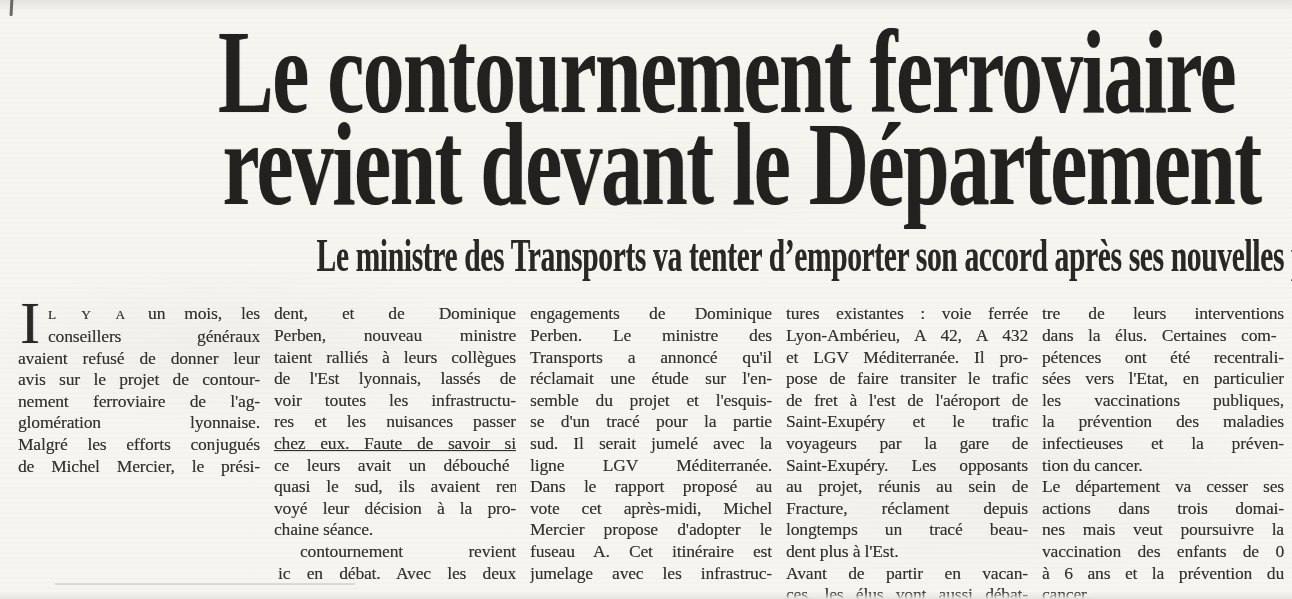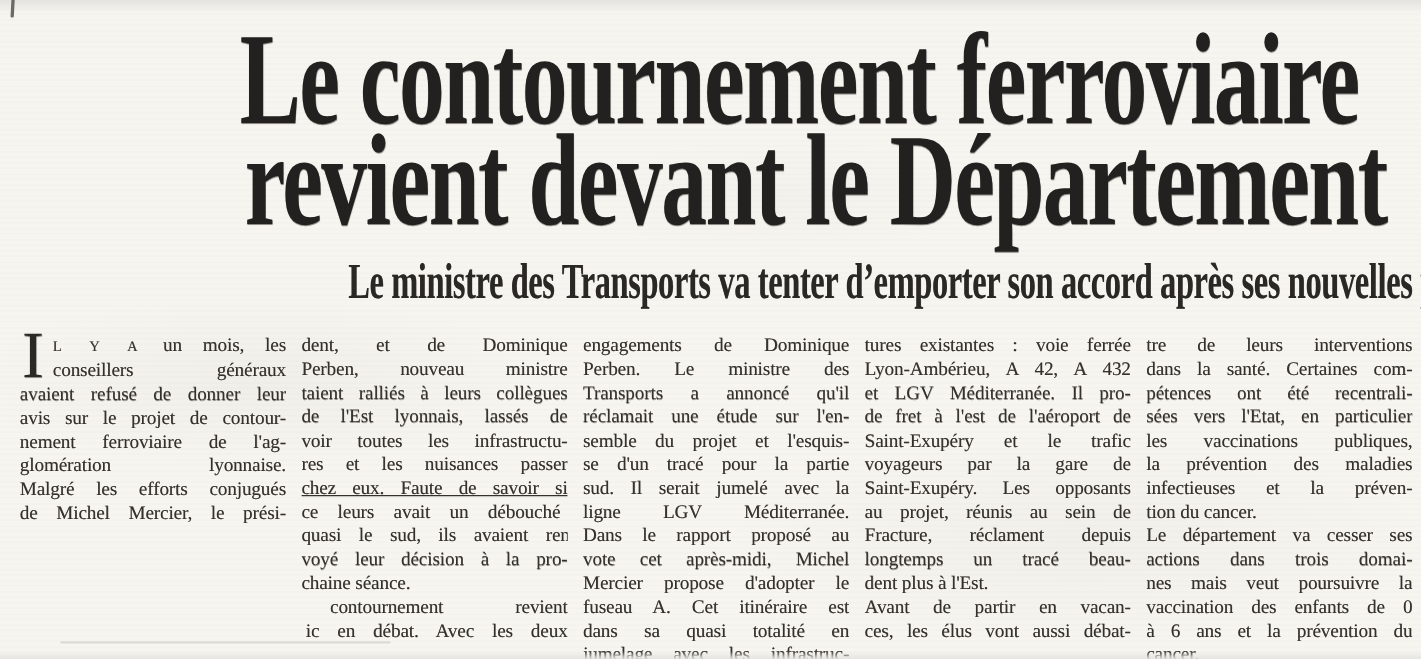--- a/index.html
+++ b/index.html
@@ -105,41 +105,41 @@
         <div class="line" style="word-spacing: 20.6458px;"><span>Transports a annoncé qu'il</span></div>
         <div class="line" style="word-spacing: 12.1562px;"><span>réclamait une étude sur l'en-</span></div>
         <div class="line" style="word-spacing: 12.625px;"><span>semble du projet et l'esquis-</span></div>
         <div class="line" style="word-spacing: 12.3094px;"><span>se d'un tracé pour la partie</span></div>
         <div class="line" style="word-spacing: 10.9281px;"><span>sud. Il serait jumelé avec la</span></div>
         <div class="line" style="word-spacing: 34.1797px;"><span>ligne LGV Méditerranée.</span></div>
         <div class="line" style="word-spacing: 14.3047px;"><span>Dans le rapport proposé au</span></div>
         <div class="line" style="word-spacing: 17.8229px;"><span>vote cet après-midi, Michel</span></div>
         <div class="line" style="word-spacing: 15.0417px;"><span>Mercier propose d'adopter le</span></div>
         <div class="line" style="word-spacing: 14.9609px;"><span>fuseau A. Cet itinéraire est</span></div>
-        <div class="line" style="word-spacing: 19.832px;"><span>dans sa quasi totalité en</span></div>
         <div class="line" style="word-spacing: 14.8385px;"><span>jumelage avec les infrastruc-</span></div>
       </div>
     <div class="col">
         <div class="line" style="word-spacing: 12.4805px;"><span>tures existantes : voie ferrée</span></div>
         <div class="line" style="word-spacing: 10.668px;"><span>Lyon-Ambérieu, A 42, A 432</span></div>
         <div class="line" style="word-spacing: 10.6953px;"><span>et LGV Méditerranée. Il pro-</span></div>
+        <div class="line" style="word-spacing: 7.44062px;"><span>pose de faire transiter le trafic</span></div>
         <div class="line" style="word-spacing: 7.47135px;"><span>de fret à l'est de l'aéroport de</span></div>
         <div class="line" style="word-spacing: 23.1042px;"><span>Saint-Exupéry et le trafic</span></div>
         <div class="line" style="word-spacing: 18.6094px; text-align: right;"><span>voyageurs par la gare de</span></div>
         <div class="line" style="word-spacing: 18.875px;"><span>Saint-Exupéry. Les opposants</span></div>
         <div class="line" style="word-spacing: 11.6781px;"><span>au projet, réunis au sein de</span></div>
         <div class="line" style="word-spacing: 29.8281px;"><span>Fracture, réclament depuis</span></div>
         <div class="line" style="word-spacing: 23.0312px;"><span>longtemps un tracé beau-</span></div>
         <div class="line no-j"><span>dent plus à l'Est.</span></div>
         <div class="line" style="word-spacing: 17.2656px;"><span>Avant de partir en vacan-</span></div>
         <div class="line" style="word-spacing: 8.0625px;"><span>ces, les élus vont aussi débat-</span></div>
       </div>
     <div class="col">
         <div class="line" style="word-spacing: 24.0625px;"><span>tre de leurs interventions</span></div>
-        <div class="line" style="word-spacing: 10.3984px;"><span>dans la santé. Certaines com-</span></div>
+        <div class="line" style="word-spacing: 10.3984px;"><span>dans la élus. Certaines com-</span></div>
         <div class="line" style="word-spacing: 19.3177px;"><span>pétences ont été recentrali-</span></div>
         <div class="line" style="word-spacing: 10.418px;"><span>sées vers l'Etat, en particulier</span></div>
         <div class="line" style="word-spacing: 28.8906px;"><span>les vaccinations publiques,</span></div>
         <div class="line" style="word-spacing: 19.8802px;"><span>la prévention des maladies</span></div>
         <div class="line" style="word-spacing: 23.75px;"><span>infectieuses et la préven-</span></div>
         <div class="line no-j"><span>tion du cancer.</span></div>
         <div class="line" style="word-spacing: 10.7422px;"><span>Le département va cesser ses</span></div>
         <div class="line" style="word-spacing: 23.3802px;"><span>actions dans trois domai-</span></div>
         <div class="line" style="word-spacing: 13.6016px;"><span>nes mais veut poursuivre la</span></div>
         <div class="line" style="word-spacing: 12.1836px;"><span>vaccination des enfants de 0</span></div>

